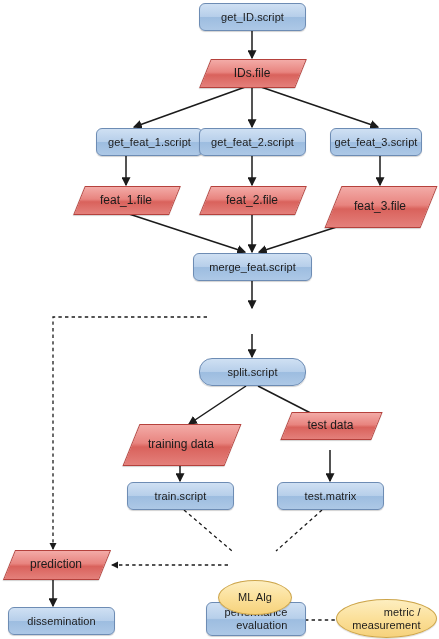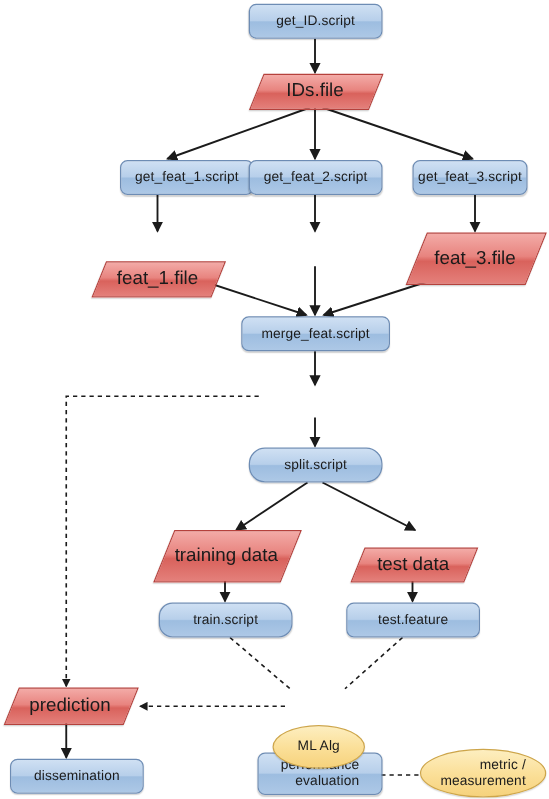--- a/index.html
+++ b/index.html
@@ -59,21 +59,21 @@
     background: linear-gradient(to bottom, #f3aba7 0%, #e8847f 45%, #d9625c 55%, #e4807b 100%);
     box-shadow: 0 1px 1px rgba(0,0,0,0.18);
   }
   .datawrap .lbl {
     position: absolute;
     left: 0; top: 0;
     width: 100%; height: 100%;
     display: flex;
     align-items: center;
     justify-content: center;
-    font-size: 15px;
+    font-size: 12px;
     color: #1b1b1b;
     white-space: nowrap;
   }
   
   .ell {
     border: 1px solid #cda54a;
     border-radius: 50%;
     background: linear-gradient(to bottom, #fdeec0 0%, #fbe09a 50%, #f6d27c 100%);
     box-shadow: 0 1px 1px rgba(0,0,0,0.15);
   }
@@ -144,52 +144,56 @@
   <div class="node proc" style="left:73px; top:128px; width:107px; height:28px;margin-left:23px;">get_feat_1.script</div>
 
   <div class="node proc" style="left:199px; top:128px; width:107px; height:28px;">get_feat_2.script</div>
 
   <div class="node proc" style="left:330px; top:128px; width:92px; height:28px;">get_feat_3.script</div>
 
   <div class="node proc" style="left:193px; top:253px; width:119px; height:28px;">merge_feat.script</div>
 
   <div class="node proc" style="left:199px; top:358px; width:107px; height:28px;border-radius:13px;">split.script</div>
 
-  <div class="node proc" style="left:127px; top:482px; width:107px; height:28px;border-radius:11px;">train.script</div>
-
-  <div class="node proc" style="left:277px; top:482px; width:107px; height:28px;">test.feature</div>
+  <div class="node proc" style="left:127px; top:482px; width:107px; height:28px;">train.script</div>
+
+  <div class="node proc" style="left:277px; top:482px; width:107px; height:28px;">test.matrix</div>
 
   <div class="node proc" style="left:8px; top:607px; width:107px; height:28px;">dissemination</div>
 
   <div class="node proc" style="left:206px; top:602px; width:100px; height:34px;">performance
 evaluation</div>
 
   <div class="datawrap" style="left:205px; top:59px; width:94px; height:27px;">
     <div class="skew"></div>
     <div class="lbl">IDs.file</div>
   </div>
 
-  <div class="datawrap" style="left:79px; top:186px; width:94px; height:27px;margin-top:23px;">
+  <div class="datawrap" style="left:79px; top:186px; width:94px; height:27px;">
     <div class="skew"></div>
     <div class="lbl">feat_1.file</div>
   </div>
 
+  <div class="datawrap" style="left:205px; top:186px; width:94px; height:27px;">
+    <div class="skew"></div>
+    <div class="lbl">feat_2.file</div>
+  </div>
 
   <div class="datawrap" style="left:333px; top:186px; width:94px; height:40px;">
     <div class="skew"></div>
     <div class="lbl">feat_3.file</div>
   </div>
 
 
   <div class="datawrap" style="left:131px; top:424px; width:100px; height:40px;">
     <div class="skew"></div>
     <div class="lbl">training data</div>
   </div>
 
-  <div class="datawrap" style="left:286px; top:438px; width:89px; height:26px;">
+  <div class="datawrap" style="left:286px; top:412px; width:89px; height:26px;">
     <div class="skew"></div>
     <div class="lbl">test data</div>
   </div>
 
   <div class="datawrap" style="left:9px; top:550px; width:94px; height:28px;">
     <div class="skew"></div>
     <div class="lbl">prediction</div>
   </div>
 
   <div class="node ell" style="left:218px; top:580px; width:74px; height:35px;">ML Alg</div>

